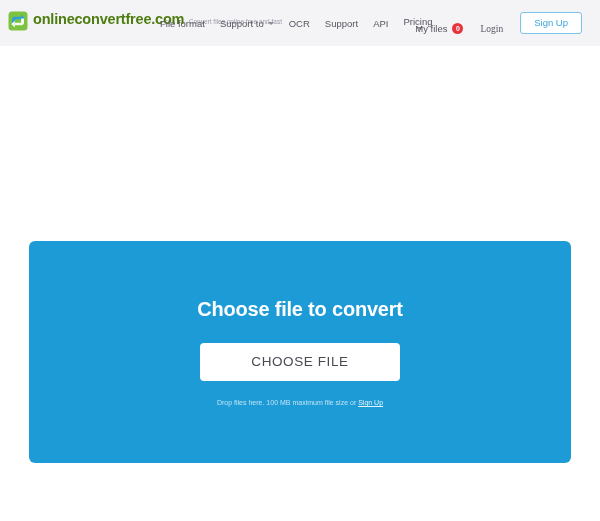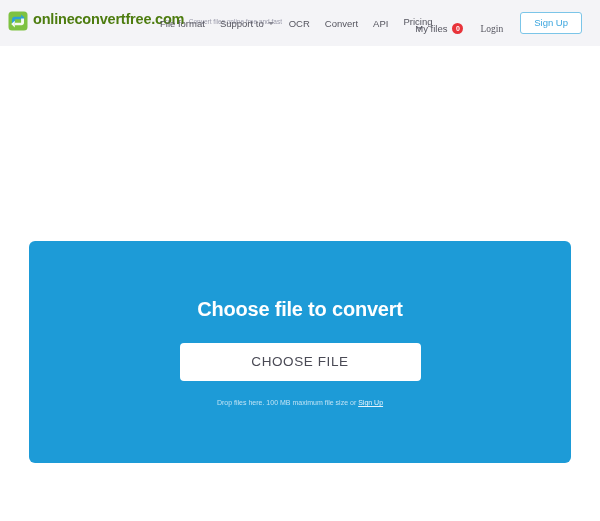--- a/index.html
+++ b/index.html
@@ -168,21 +168,21 @@
     color: #ffffff;
     font-size: 20px;
     font-weight: bold;
     margin: 0;
     padding-top: 57px;
     letter-spacing: -0.2px;
   }
   .choose-file-btn {
     display: block;
     margin: 22px auto 0 auto;
-    width: 241px;
+    width: 200px;
     height: 38px;
     line-height: 38px;
     background: #ffffff;
     border: none;
     border-radius: 4px;
     color: #4a4a55;
     font-size: 13.5px;
     letter-spacing: 0.6px;
     font-family: "Liberation Sans", sans-serif;
     cursor: pointer;
@@ -227,21 +227,21 @@
         <span>File format</span>
       </span>
       <span class="nav-item">
         <span>Support to</span>
         <i class="caret"></i>
       </span>
       <span class="nav-item">
         <span>OCR</span>
       </span>
       <span class="nav-item">
-        <span>Convert</span>
+        <span>Support</span>
       </span>
       <span class="nav-item">
         <span>API</span>
       </span>
       <span class="nav-item">
         <span>Pricing</span>
         <i class="caret"></i>
       </span>
     </nav>
 

